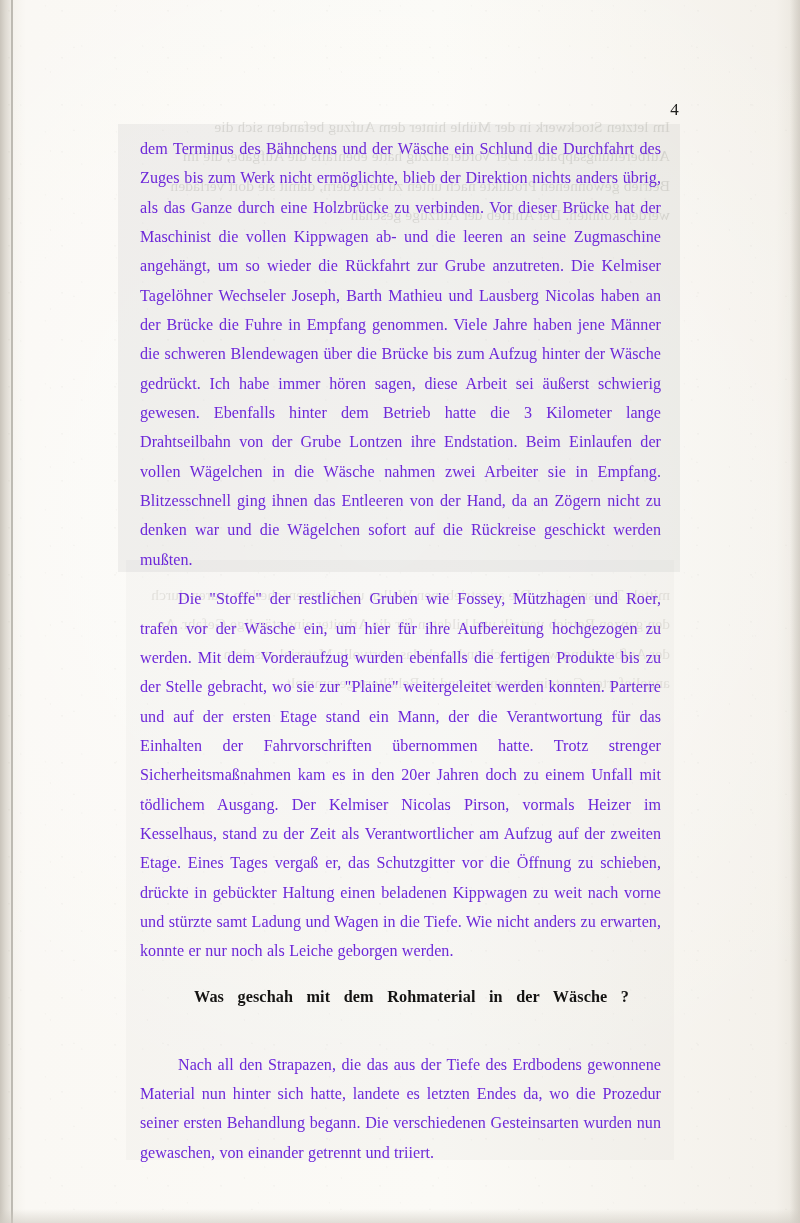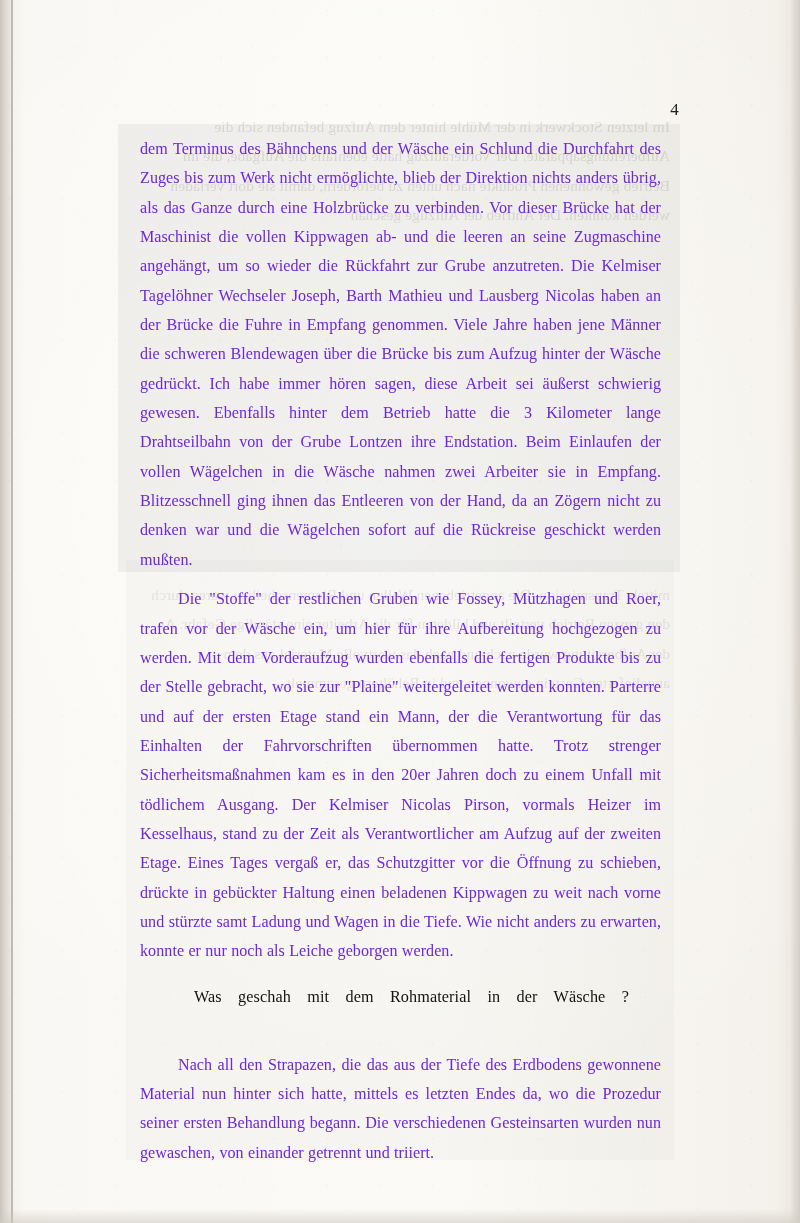--- a/index.html
+++ b/index.html
@@ -117,21 +117,21 @@
     margin-top: 10px;
   }
   p.indent {
     text-indent: 38px;
   }
 
   h2.section-heading {
     margin: 17px 0 0 0;
     font-size: 16.2px;
     line-height: 29px;
-    font-weight: normal;
+    font-weight: bold;
     color: #141312;
     text-align: justify;
     text-justify: inter-word;
     letter-spacing: 0.1px;
     padding-left: 54px;
     padding-right: 32px;
   }
   h2.section-heading::after {
     content: "";
     display: inline-block;
@@ -191,21 +191,21 @@
   <div class="page-number">4</div>
 
   <div class="content">
 
     <p class="body-par">dem Terminus des Bähnchens und der Wäsche ein Schlund die Durchfahrt des Zuges bis zum Werk nicht ermöglichte, blieb der Direktion nichts anders übrig, als das Ganze durch eine Holzbrücke zu verbinden. Vor dieser Brücke hat der Maschinist die vollen Kippwagen ab- und die leeren an seine Zugmaschine angehängt, um so wieder die Rückfahrt zur Grube anzutreten. Die Kelmiser Tagelöhner Wechseler Joseph, Barth Mathieu und Lausberg Nicolas haben an der Brücke die Fuhre in Empfang genommen. Viele Jahre haben jene Männer die schweren Blendewagen über die Brücke bis zum Aufzug hinter der Wäsche gedrückt. Ich habe immer hören sagen, diese Arbeit sei äußerst schwierig gewesen. Ebenfalls hinter dem Betrieb hatte die 3 Kilometer lange Drahtseilbahn von der Grube Lontzen ihre Endstation. Beim Einlaufen der vollen Wägelchen in die Wäsche nahmen zwei Arbeiter sie in Empfang. Blitzesschnell ging ihnen das Entleeren von der Hand, da an Zögern nicht zu denken war und die Wägelchen sofort auf die Rückreise geschickt werden mußten.</p>
 
     <p class="body-par indent">Die "Stoffe" der restlichen Gruben wie Fossey, Mützhagen und Roer, trafen vor der Wäsche ein, um hier für ihre Aufbereitung hochgezogen zu werden. Mit dem Vorderaufzug wurden ebenfalls die fertigen Produkte bis zu der Stelle gebracht, wo sie zur "Plaine" weitergeleitet werden konnten. Parterre und auf der ersten Etage stand ein Mann, der die Verantwortung für das Einhalten der Fahrvorschriften übernommen hatte. Trotz strenger Sicherheitsmaßnahmen kam es in den 20er Jahren doch zu einem Unfall mit tödlichem Ausgang. Der Kelmiser Nicolas Pirson, vormals Heizer im Kesselhaus, stand zu der Zeit als Verantwortlicher am Aufzug auf der zweiten Etage. Eines Tages vergaß er, das Schutzgitter vor die Öffnung zu schieben, drückte in gebückter Haltung einen beladenen Kippwagen zu weit nach vorne und stürzte samt Ladung und Wagen in die Tiefe. Wie nicht anders zu erwarten, konnte er nur noch als Leiche geborgen werden.</p>
 
     <h2 class="section-heading">Was geschah mit dem Rohmaterial in der Wäsche ?</h2>
 
-    <p class="body-par indent par-after-heading">Nach all den Strapazen, die das aus der Tiefe des Erdbodens gewonnene Material nun hinter sich hatte, mittels es letzten Endes da, wo die Prozedur seiner ersten Behandlung begann. Die verschiedenen Gesteinsarten wurden nun gewaschen, von einander getrennt und triiert.</p>
+    <p class="body-par indent par-after-heading">Nach all den Strapazen, die das aus der Tiefe des Erdbodens gewonnene Material nun hinter sich hatte, landete es letzten Endes da, wo die Prozedur seiner ersten Behandlung begann. Die verschiedenen Gesteinsarten wurden nun gewaschen, von einander getrennt und triiert.</p>
 
   </div>
 
   <div class="speckle"></div>
   <div class="edge-right"></div>
   <div class="edge-bottom"></div>
 
 </div>
 
 </body></html>

